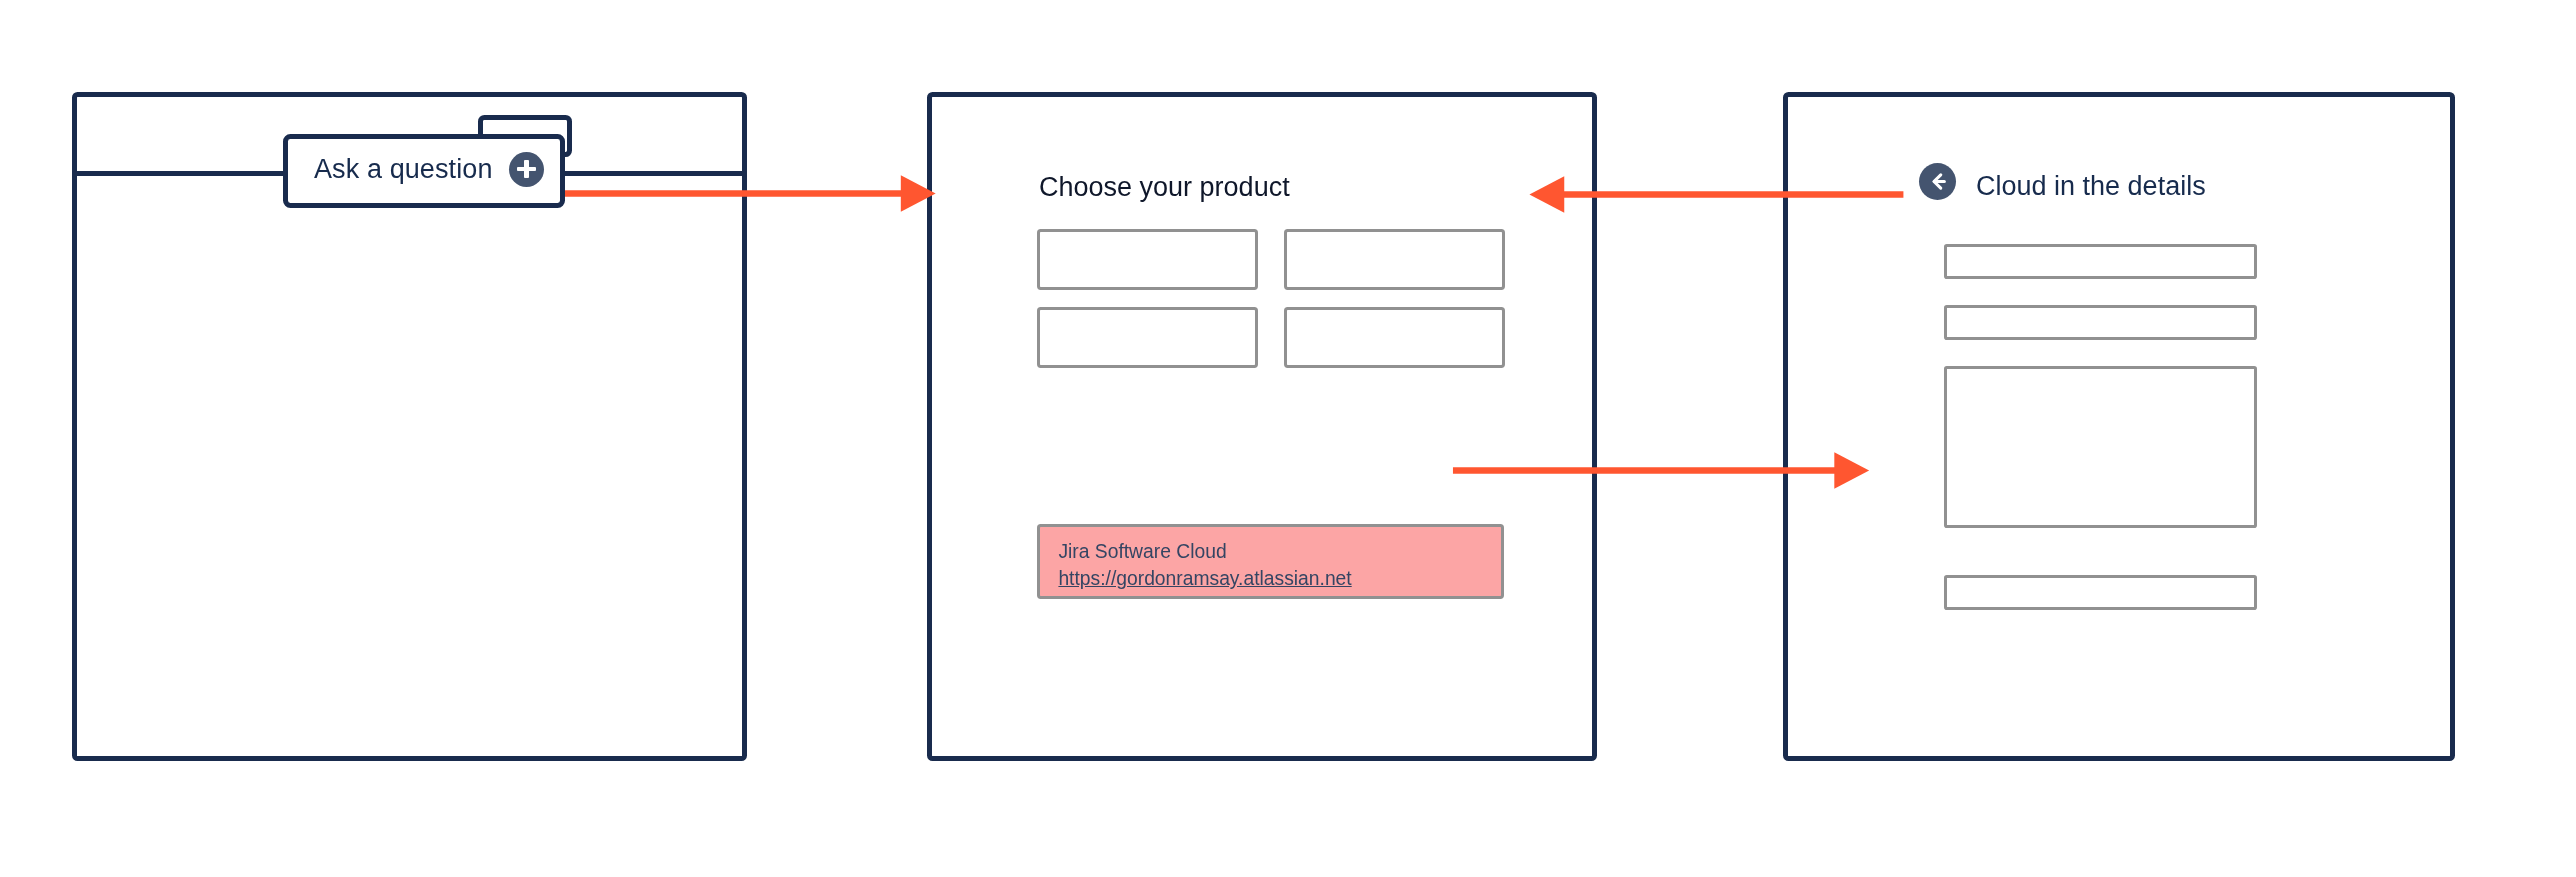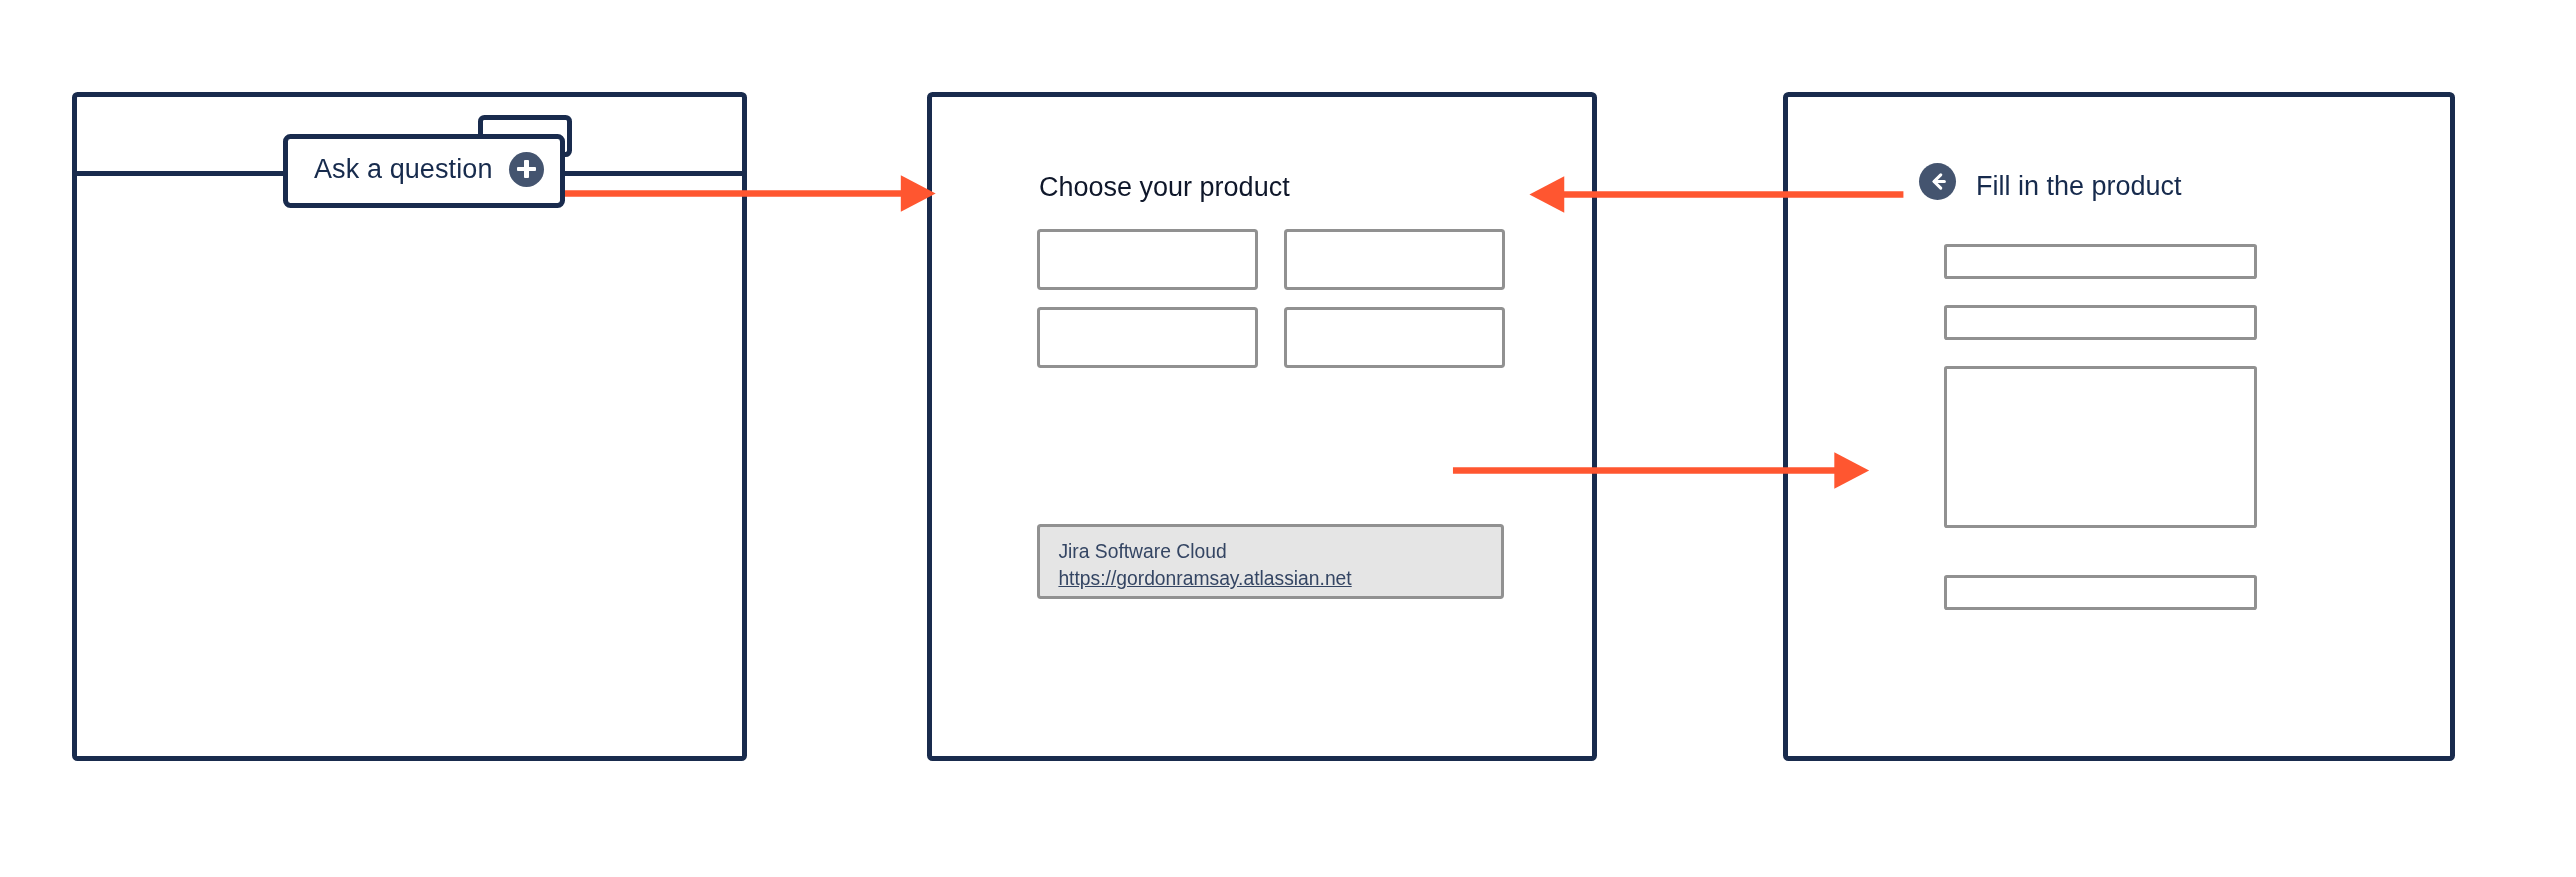--- a/index.html
+++ b/index.html
@@ -149,21 +149,21 @@
   }
   .site-card {
     position: absolute;
     left: 105px;
     top: 427px;
     width: 467px;
     height: 75px;
     box-sizing: border-box;
     border: 3.7px solid #919191;
     border-radius: 3.7px;
-    background: #e5e5e5;
+    background: #fca5a5;
     padding: 11px 0 0 18.4px;
   }
   .site-card .site-name {
     font-size: 19.3px;
     color: #344563;
     line-height: 1.42;
     white-space: nowrap;
   }
   .site-card .site-url {
     font-size: 19.3px;
@@ -255,21 +255,21 @@
     </div>
   </div>
 
   <div class="panel" id="panel-right">
     <div class="back-circle">
       <svg width="37" height="37" viewBox="0 0 40 40" aria-hidden="true">
         <path d="M23.5 12.8 L16.2 20 L23.5 27.2" fill="none" stroke="#ffffff" stroke-width="3.4" stroke-linecap="round" stroke-linejoin="round"></path>
         <line x1="16.6" y1="20" x2="27.4" y2="20" stroke="#ffffff" stroke-width="3.4" stroke-linecap="round"></line>
       </svg>
     </div>
-    <div class="right-heading">Fill in the product</div>
+    <div class="right-heading">Cloud in the details</div>
 
     <div class="field" id="field-1"></div>
     <div class="field" id="field-2"></div>
     <div class="field" id="field-3"></div>
     <div class="field" id="field-4"></div>
   </div>
 
   <svg class="arrow-svg" id="arrow-1" width="386" height="55" viewBox="0 0 420 60">
     <line x1="0" y1="30" x2="382" y2="30" stroke="#ff5630" stroke-width="7"></line>
     <polygon points="380,10 418,30 380,50" fill="#ff5630"></polygon>

